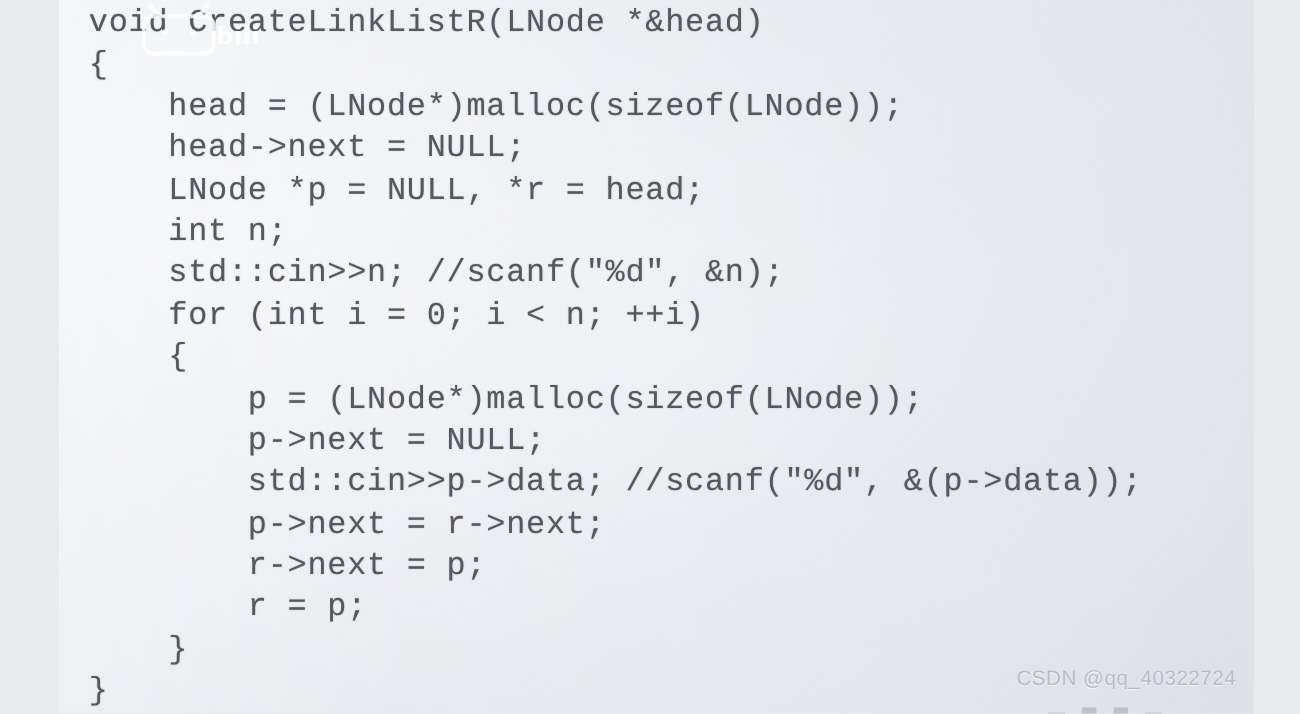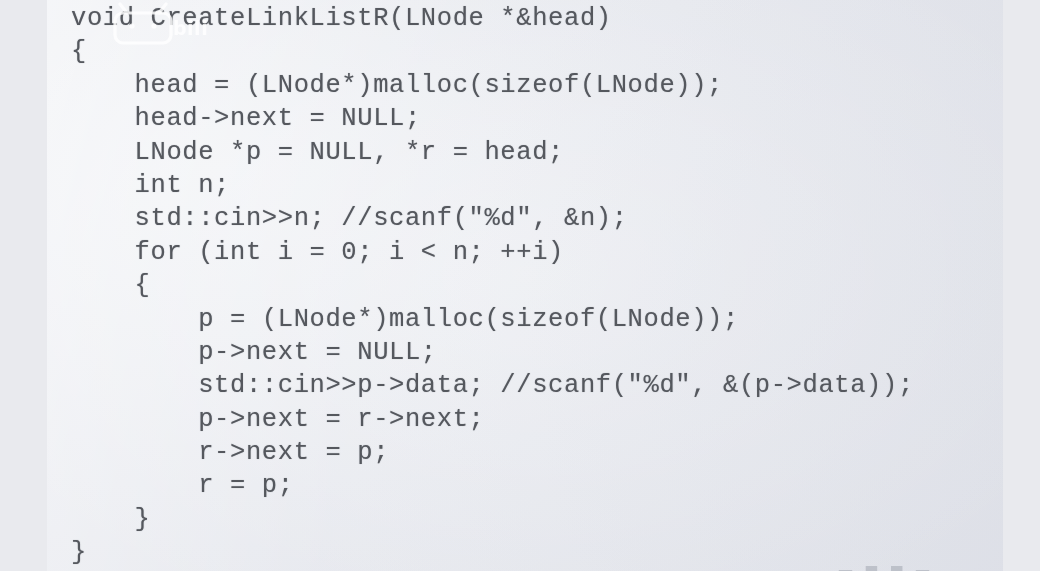--- a/index.html
+++ b/index.html
@@ -142,16 +142,17 @@
         <line x1="50" y1="14" x2="57" y2="5"></line>
       </g>
       <g fill="#ffffff" opacity="0.95">
         <circle cx="23" cy="27" r="2.6"></circle>
         <circle cx="45" cy="27" r="2.6"></circle>
       </g>
       <text x="64" y="36" font-family="DejaVu Sans, Liberation Sans, sans-serif" font-size="19" font-weight="700" fill="#ffffff" opacity="0.9" letter-spacing="0.5">bili</text>
     </svg>
   </div>
 
+  <div id="csdn-watermark">CSDN @qq_40322724</div>
 
   <div id="bottom-fragment">— ■ ■ —</div>
 
 </div>
 
 </body></html>

